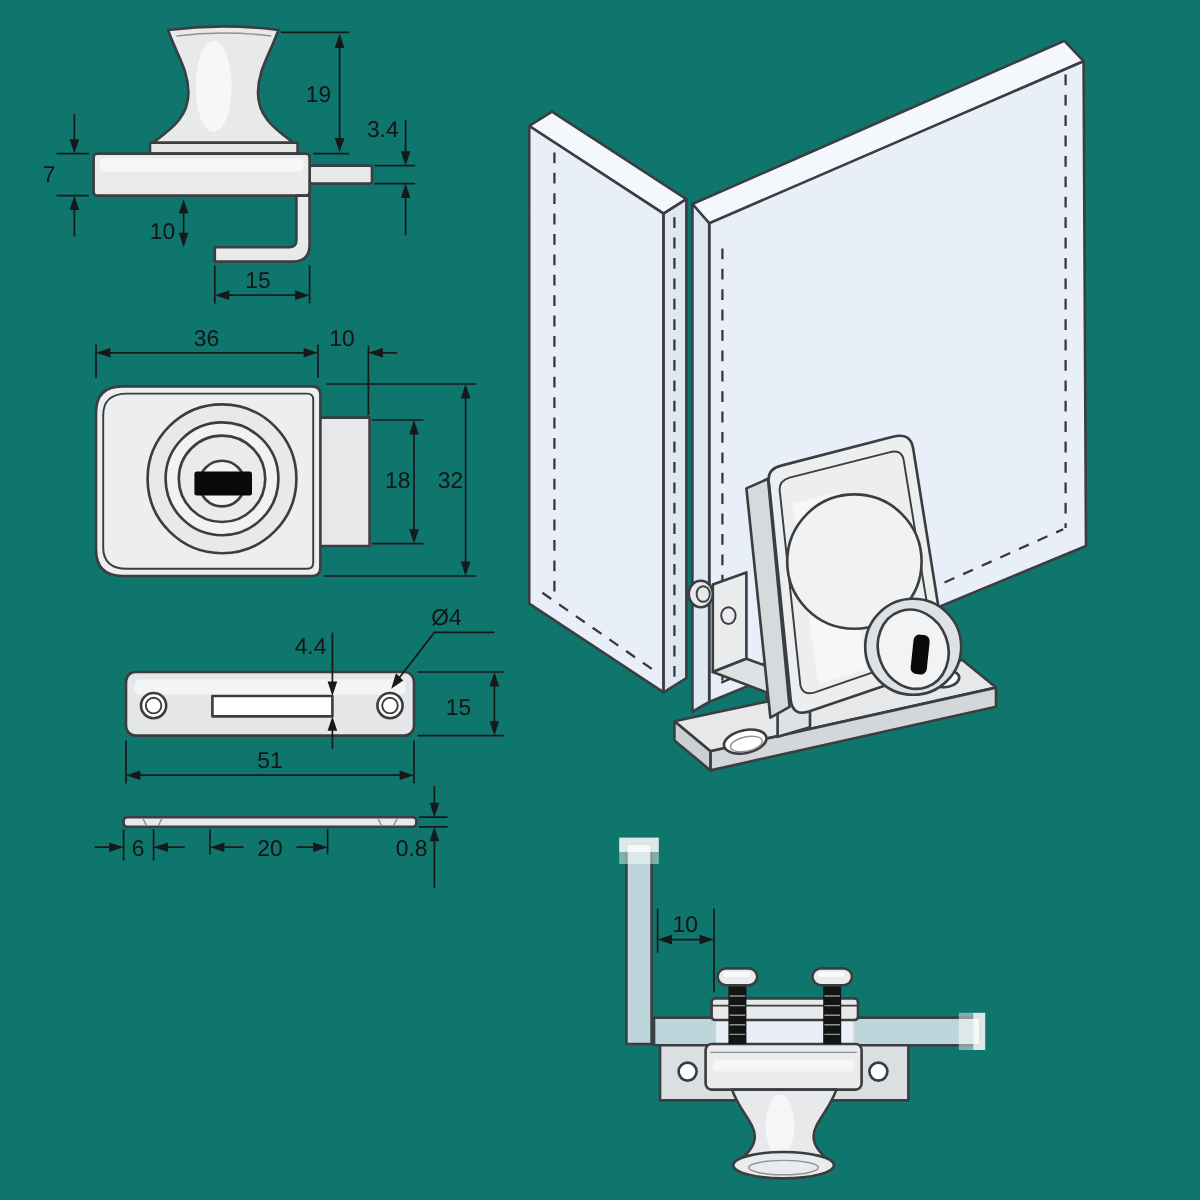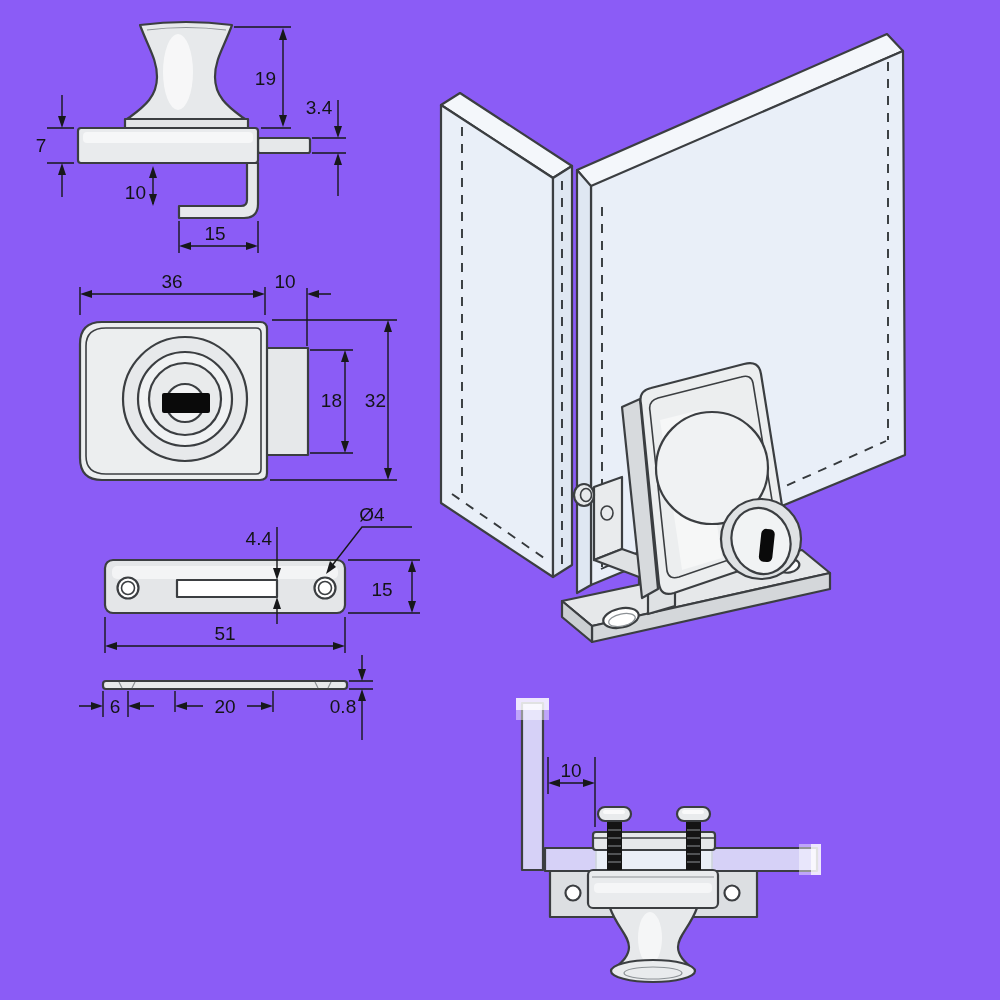--- a/index.html
+++ b/index.html
@@ -1,16 +1,16 @@
 <!DOCTYPE html>
 <html><head>
 <meta charset="utf-8">
 <style>
   html,body{margin:0;padding:0;background:#ffffff;}
-  .canvas{position:relative;width:1000px;height:1000px;background:#8b5cf6;overflow:hidden;
+  .canvas{position:relative;width:1000px;height:1000px;background:#0f766e;overflow:hidden;
           font-family:"Liberation Sans","DejaVu Sans",sans-serif;}
   svg{position:absolute;left:0;top:0;}
   .dl{stroke:#17181a;stroke-width:1.4;fill:none}
   .da{fill:#17181a;stroke:none}
   .dt{font-family:"Liberation Sans","DejaVu Sans",sans-serif;font-size:19px;fill:#131416}
   .part{stroke:#3b3e41;stroke-width:2.2;stroke-linejoin:round;stroke-linecap:round}
   .part2{stroke:#3b3e41;stroke-width:1.6;stroke-linejoin:round;fill:none}
   .thin{stroke:#8d9296;stroke-width:1.2;fill:none}
   .dash{stroke:#35393c;stroke-width:1.9;fill:none;stroke-dasharray:9 8}
 </style>

